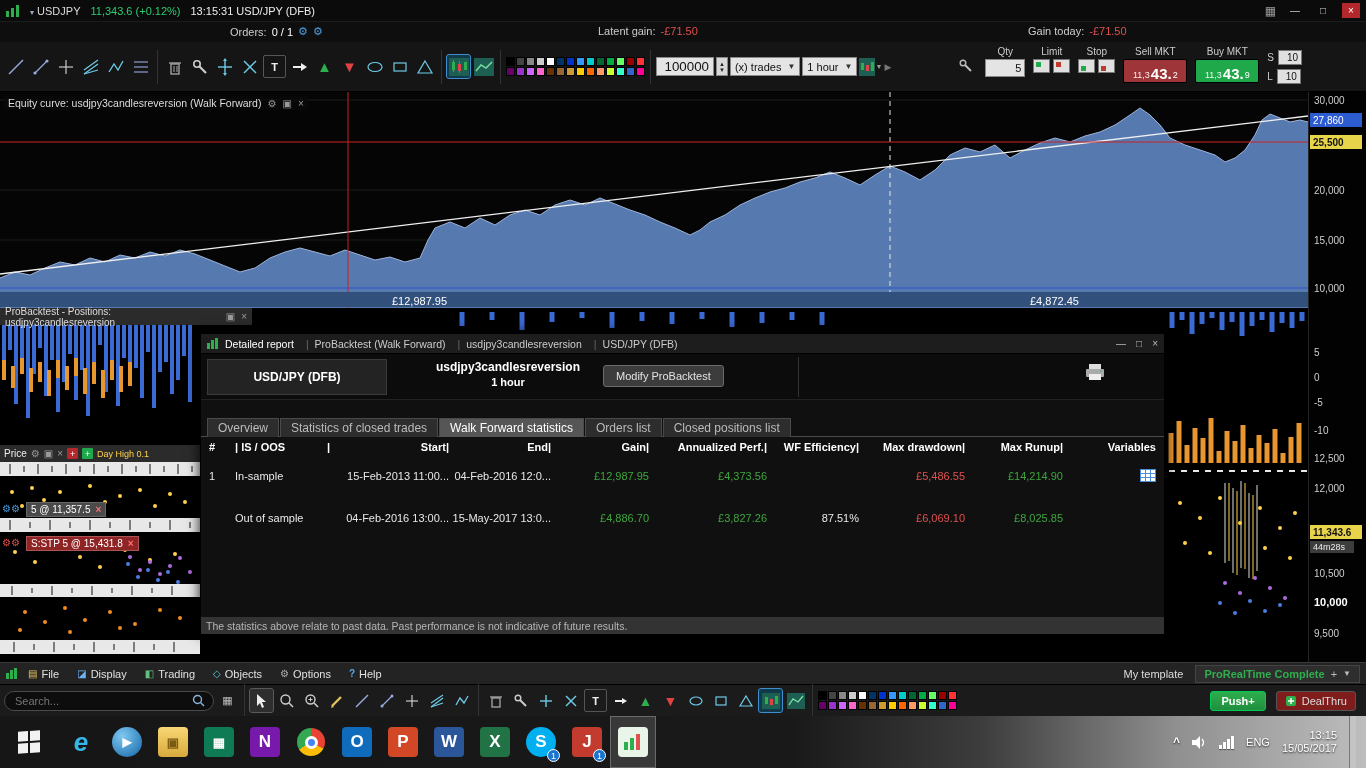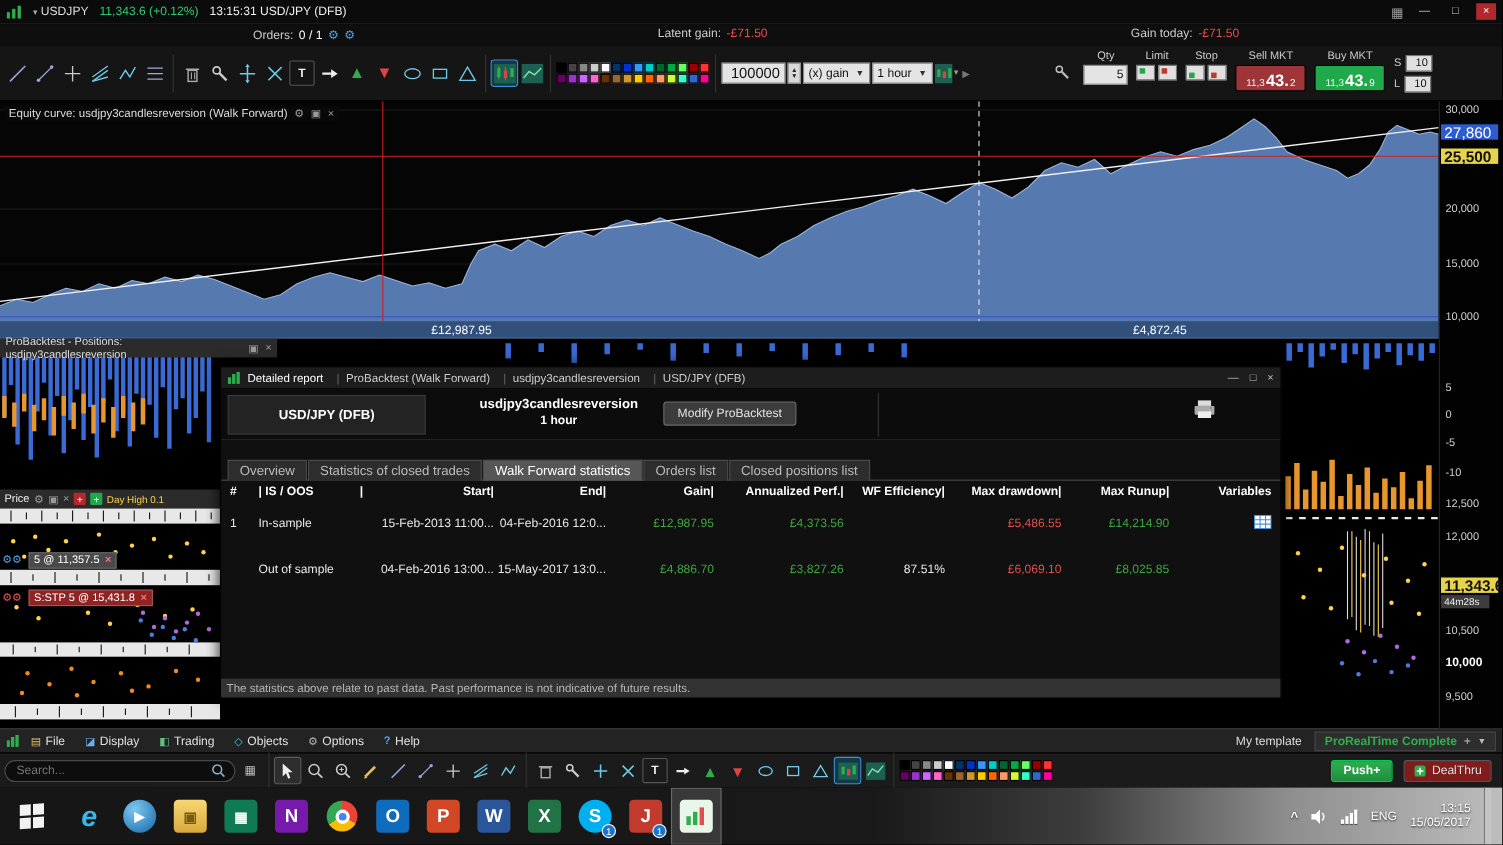--- a/index.html
+++ b/index.html
@@ -67,21 +67,21 @@
   .plus-ic{width:11px;height:11px;display:inline-flex;align-items:center;justify-content:center;color:#fff;font-size:9px;border-radius:1px;}
   .dayhigh{color:#ffd24a;font-size:9px;white-space:nowrap;}
   .pricechart{position:absolute;top:462px;left:0;width:200px;height:200px;z-index:1;}
   .gears{position:absolute;font-size:10px;z-index:7;}
   .badge{position:absolute;height:15px;display:flex;align-items:center;gap:5px;padding:0 4px;font-size:10px;color:#fff;z-index:7;border:1px solid #666;}
   .badge .x{color:#ff7070;font-weight:bold;cursor:pointer;}
 
   
   .raxis{position:absolute;top:92px;left:1308px;width:58px;height:570px;background:#020202;border-left:1px solid #262626;z-index:6;}
   .ax{position:absolute;left:5px;color:#cfcfcf;font-size:10px;}
-  .tag{position:absolute;left:1px;width:52px;height:14px;font-size:14px;display:flex;align-items:center;padding:0 3px;}
+  .tag{position:absolute;left:1px;width:52px;height:14px;font-size:10px;display:flex;align-items:center;padding:0 3px;}
   .tagblue{background:var(--tag-blue);color:#fff;}
   .tagyellow{background:var(--tag-yellow);color:#111;font-weight:bold;}
   .countdown{position:absolute;left:1px;width:44px;height:12px;background:#3c3c3c;color:#eee;font-size:9px;display:flex;align-items:center;padding:0 3px;}
 
   
   .rightchart{position:absolute;top:333px;left:1165px;width:143px;height:329px;z-index:2;}
 
   
   .report{position:absolute;top:333px;left:200px;width:965px;height:302px;background:#101010;
           border:1px solid #000;box-shadow:0 0 12px rgba(0,0,0,.9);z-index:10;}
@@ -325,21 +325,21 @@
           <div class="swatch" style="background: rgb(204, 255, 51);"></div>
           <div class="swatch" style="background: rgb(51, 255, 204);"></div>
           <div class="swatch" style="background: rgb(51, 102, 204);"></div>
           <div class="swatch" style="background: rgb(255, 0, 153);"></div>
         </div>
     </div>
     <span class="vsep"></span>
     <input class="lightctl" style="width: 58px; text-align: right;" value="100000">
     <span class="spin">▲<br>▼</span>
     <div class="lightctl sel-dd">
-        <span>(x) gain</span>
+        <span>(x) trades</span>
         <span class="dd-car">▼</span>
       </div>
     <div class="lightctl sel-dd">
         <span>1 hour</span>
         <span class="dd-car">▼</span>
       </div>
     <span class="ti">
         <svg width="20" height="18">
           <rect width="16" height="18" fill="#1e5f54"></rect>
           <rect x="2" y="5" width="3" height="7" fill="#2fae4e"></rect>

